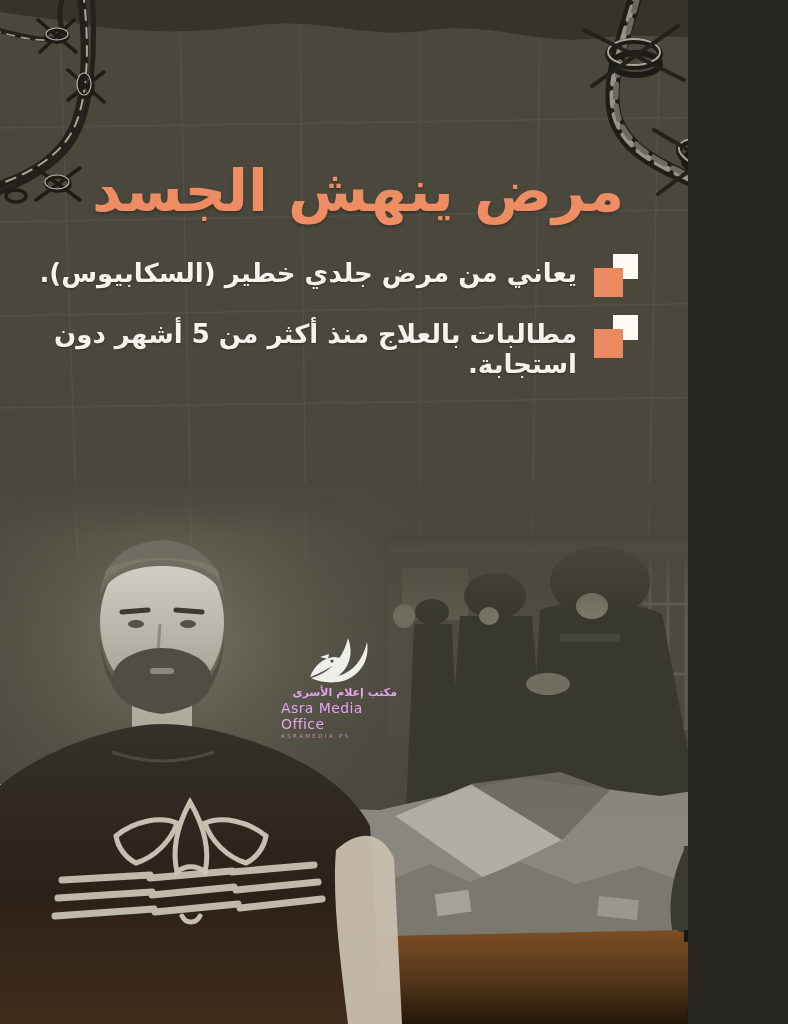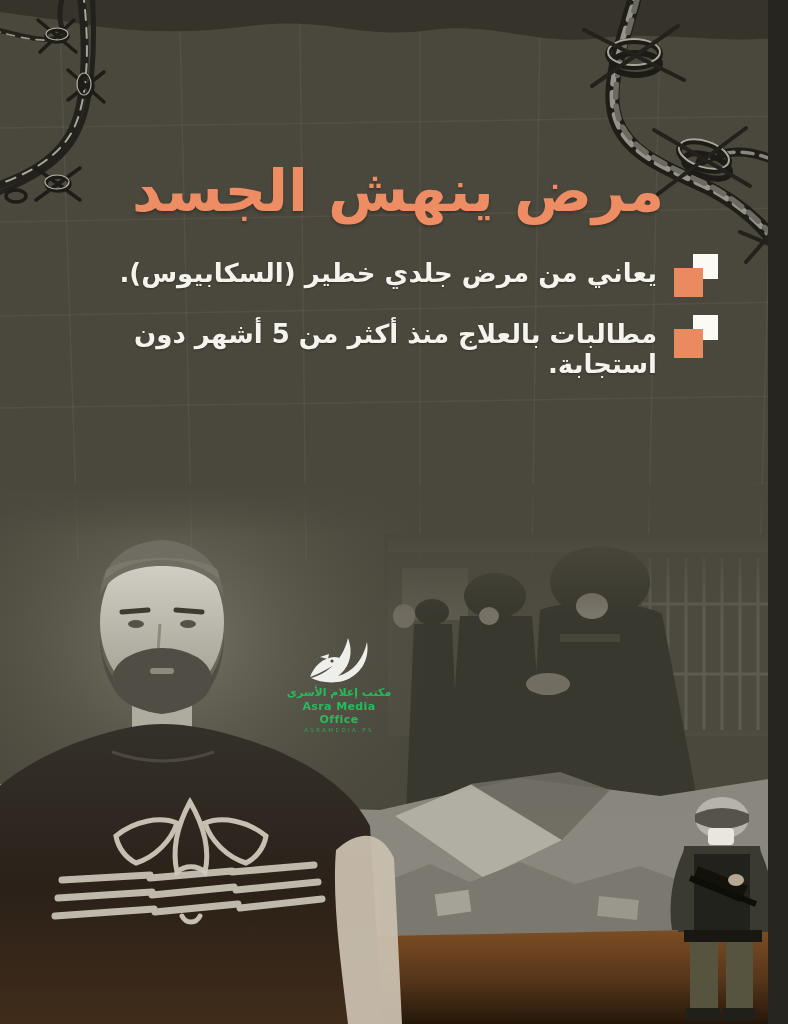--- a/index.html
+++ b/index.html
@@ -1,17 +1,17 @@
 <!DOCTYPE html>
 <html lang="ar"><head>
 <meta charset="utf-8">
 <style>
   html,body{margin:0;padding:0;background:#26251f;}
   .poster{
-    position:relative;width:768px;height:1024px;overflow:hidden;
+    position:relative;width:688px;height:1024px;overflow:hidden;
     background:#4a483c;
     font-family:"DejaVu Sans",sans-serif;
   }
   .layer{position:absolute;inset:0;pointer-events:none;}
   
   .title{
     position:absolute;top:118px;left:0;right:0;
     text-align:center;transform:translateX(14px);
     font-size:58px;font-weight:bold;color:#ee8c63;
     text-shadow:0 2px 3px rgba(20,18,12,.35);
@@ -28,25 +28,25 @@
   .marker{position:relative;width:46px;height:44px;flex:0 0 46px;}
   .marker .sq-white{position:absolute;top:0;right:0;width:25px;height:25px;background:#fbfaf5;}
   .marker .sq-orange{position:absolute;bottom:1px;left:2px;width:29px;height:29px;background:#e98a5f;}
   .bullet-text{
     font-size:26px;font-weight:bold;color:#f5f3ed;line-height:1.15;padding-top:5px;
     text-shadow:0 1px 2px rgba(20,18,12,.4);
   }
   
   .watermark{
     position:absolute;left:281px;top:630px;width:116px;
-    text-align:center;color:#22c55e;opacity:.92;z-index:6;direction:rtl;
+    color:#f0abfc;opacity:.92;z-index:6;direction:rtl;
   }
   .watermark .bird{display:block;margin:0 auto 2px auto;}
   .wm-ar{font-size:11px;font-weight:bold;line-height:1.25;}
-  .wm-en{font-size:11px;font-weight:bold;letter-spacing:.4px;direction:ltr;}
+  .wm-en{font-size:14px;font-weight:normal;letter-spacing:.4px;direction:ltr;}
   .wm-tag{font-size:5.5px;letter-spacing:2.4px;opacity:.75;direction:ltr;margin-top:1px;}
   .z-top{z-index:5;}
 </style>
 </head>
 <body>
 
 <div class="poster">
 
   <svg class="layer" width="788" height="1024" viewBox="0 0 788 1024">
     <g stroke="#ffffff" stroke-opacity="0.05" stroke-width="1.5" fill="none">

